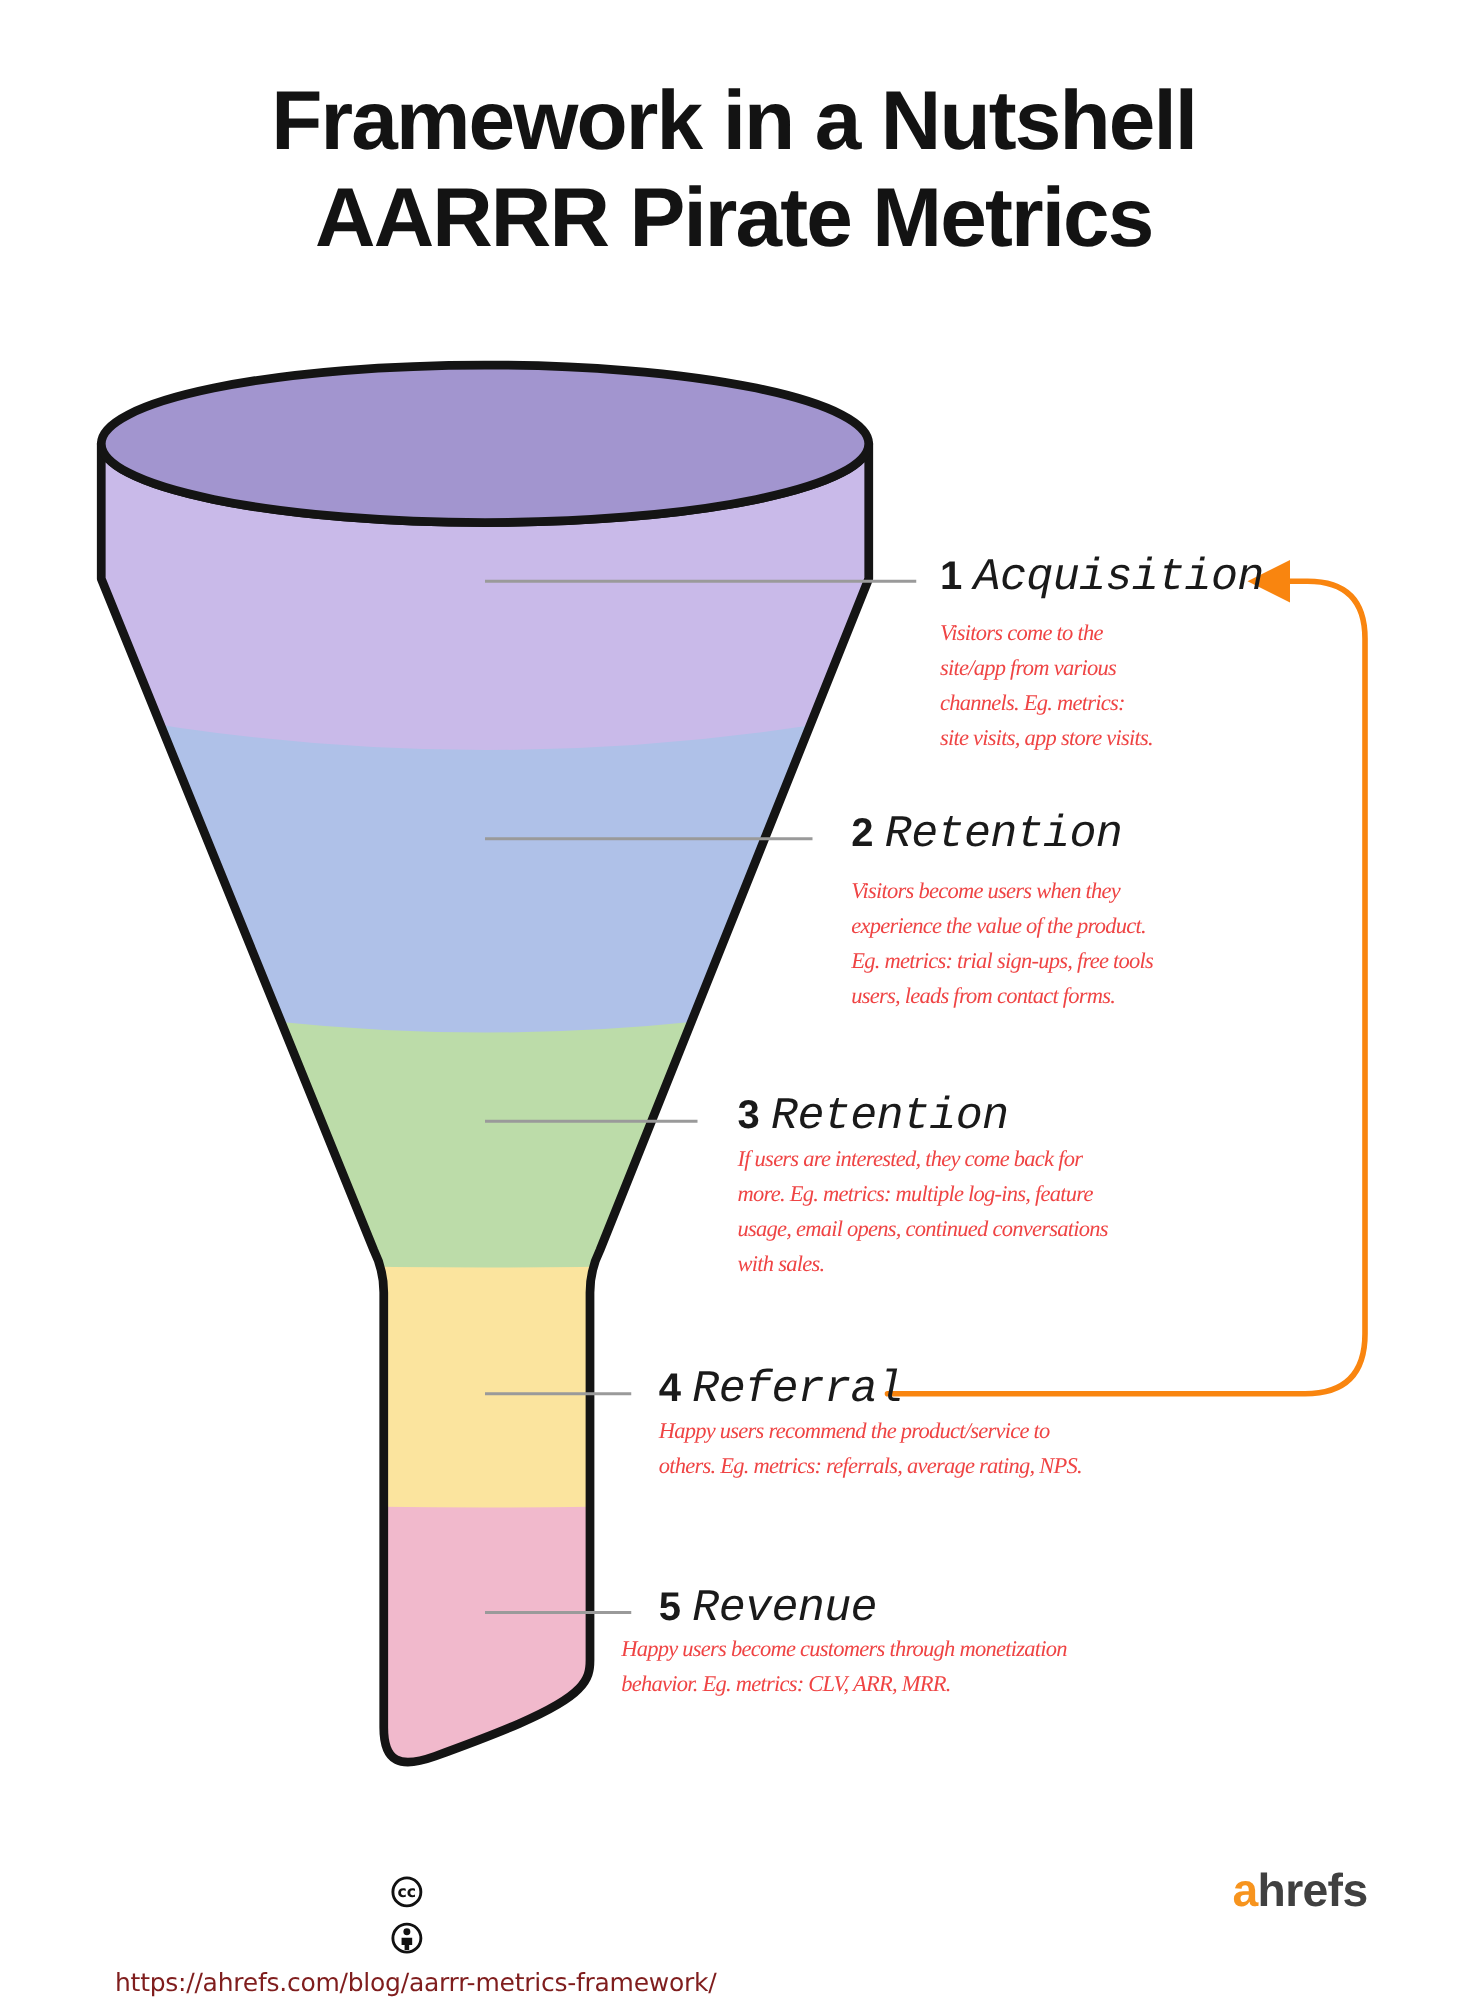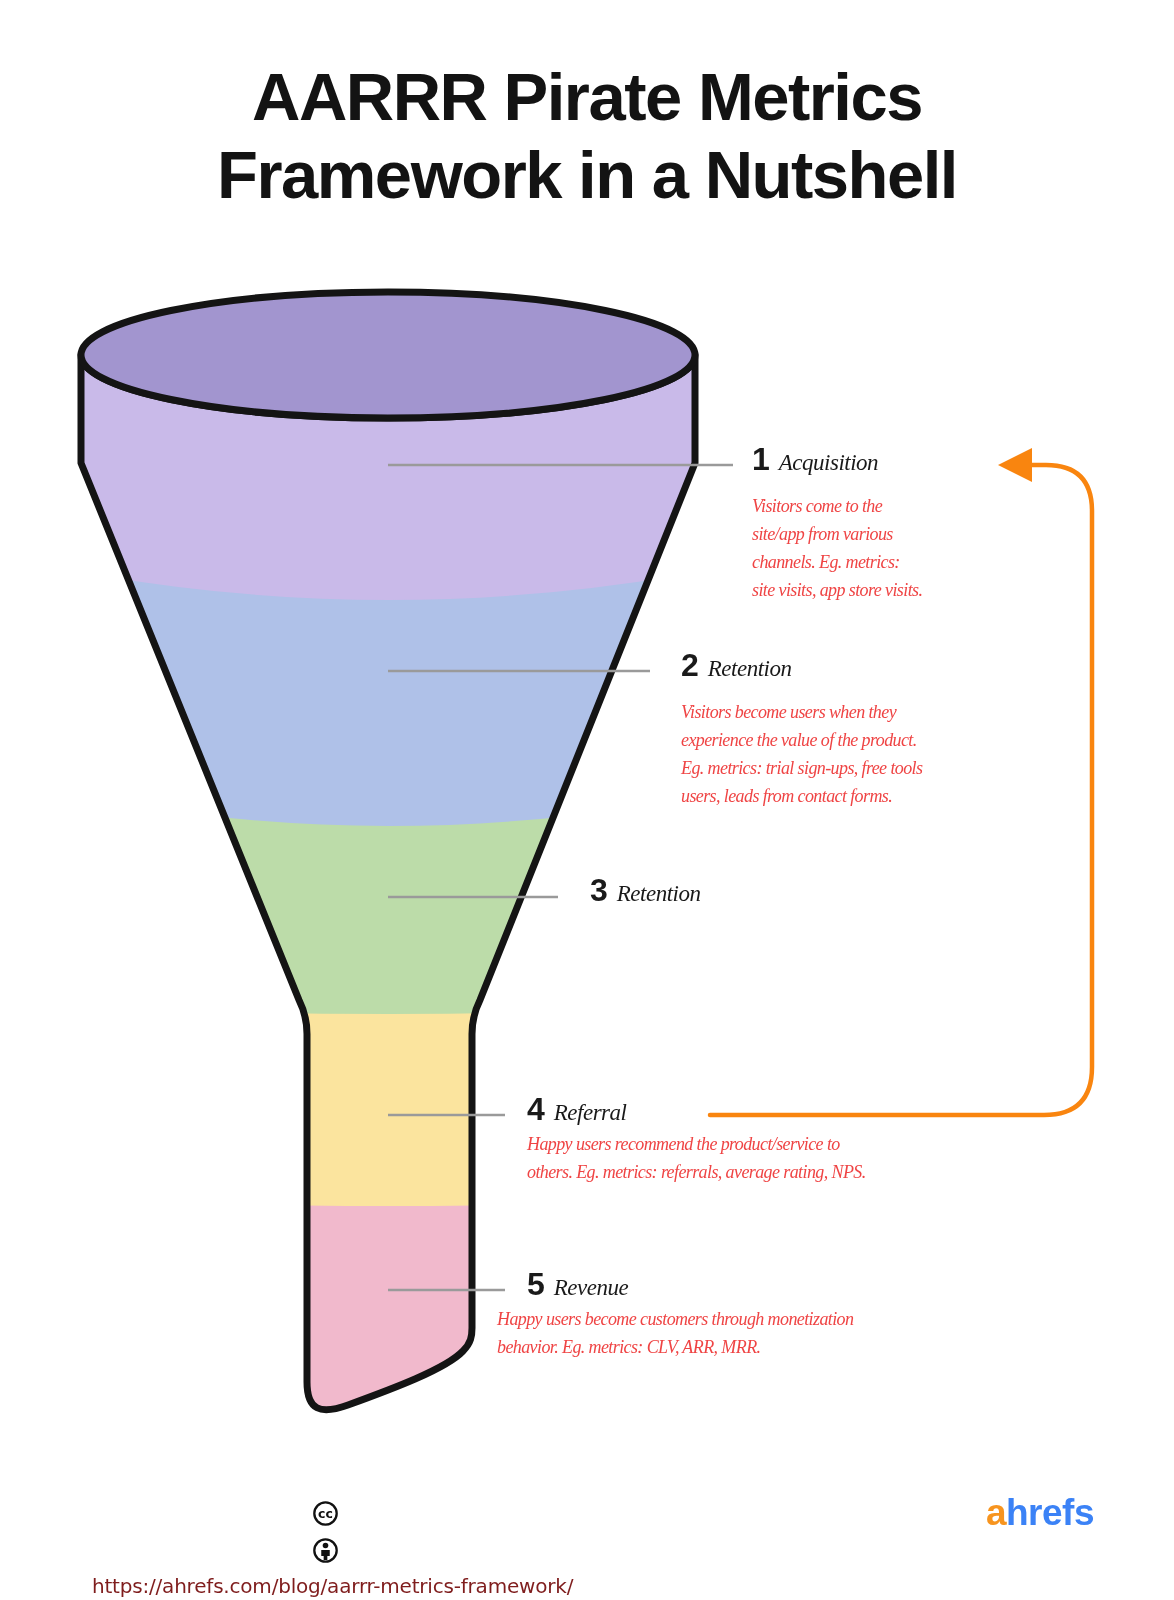--- a/index.html
+++ b/index.html
@@ -5,37 +5,37 @@
   html,body{margin:0;padding:0;background:#ffffff;}
   .page{position:relative;width:1174px;height:1600px;background:#ffffff;overflow:hidden;
         font-family:"Liberation Sans",sans-serif;}
   .title{position:absolute;left:0;top:58px;width:1174px;text-align:center;
          font-family:"Liberation Sans",sans-serif;font-weight:800;font-size:67px;
          line-height:1.16;letter-spacing:-1.5px;color:#131313;}
   .art{position:absolute;left:0;top:0;width:1174px;height:1600px;}
   .stage{position:absolute;}
   .stage-heading{display:flex;align-items:baseline;gap:9px;color:#1a1a1a;white-space:nowrap;}
   .stage-num{font-family:"Liberation Sans",sans-serif;font-weight:900;font-size:32px;}
-  .stage-name{font-family:Liberation Serif, serif;font-style:italic;font-size:23px;letter-spacing:-0.5px;}
+  .stage-name{font-family:Liberation Mono, monospace;font-style:italic;font-size:36px;letter-spacing:-0.5px;}
   .stage-body{position:absolute;font-family:Liberation Serif, serif;font-style:italic;
               font-size:18px;line-height:28px;letter-spacing:-0.6px;color:#ef4444;white-space:pre-line;}
   .footer{position:absolute;left:78px;top:1500px;display:flex;align-items:center;gap:10px;flex-direction:column;}
   .license-icon{width:27px;height:27px;display:block;}
   .footer-url{margin-left:14px;font-family:"DejaVu Sans",sans-serif;font-size:20px;color:#7f1d1d;letter-spacing:-0.2px;}
   .brand{position:absolute;right:80px;top:1492px;font-family:"Liberation Sans",sans-serif;
          font-weight:800;font-size:37px;letter-spacing:-0.5px;white-space:nowrap;}
 </style>
 </head>
 <body>
 
 <div class="page">
 
   <div class="title">
+    <div>Framework in a Nutshell</div>
     <div>AARRR Pirate Metrics</div>
-    <div>Framework in a Nutshell</div>
   </div>
 
   <svg class="art" viewBox="0 0 1174 1600">
     <defs>
       <clipPath id="funnelClip">
         <path d="M 81,355 L 81,463 L 299,1000 Q 307,1016 307,1034 L 307,1382
                  C 307,1410 320,1415 348,1405 C 392,1389 446,1369 463,1351
                  C 471,1343 472,1336 472,1328 L 472,1034 Q 472,1016 480,1000
                  L 695,463 L 695,355 A 307 63 0 0 1 81,355 Z"></path>
       </clipPath>
@@ -89,20 +89,24 @@
 experience the value of the product.
 Eg. metrics: trial sign-ups, free tools
 users, leads from contact forms.</div>
 
   <div class="stage" style="left:590px;top:872px;">
     <div class="stage-heading">
       <span class="stage-num">3</span>
       <span class="stage-name">Retention</span>
     </div>
   </div>
+  <div class="stage-body" style="left:590px;top:913px;width:530px;">If users are interested, they come back for
+more. Eg. metrics: multiple log-ins, feature
+usage, email opens, continued conversations
+with sales.</div>
 
   <div class="stage" style="left:527px;top:1091px;">
     <div class="stage-heading">
       <span class="stage-num">4</span>
       <span class="stage-name">Referral</span>
     </div>
   </div>
   <div class="stage-body" style="left:527px;top:1130px;width:580px;">Happy users recommend the product/service to
 others. Eg. metrics: referrals, average rating, NPS.</div>
 
@@ -121,15 +125,15 @@
       <text x="14" y="18.6" text-anchor="middle" font-size="13" font-weight="bold" font-family="DejaVu Sans, sans-serif" fill="#111111">cc</text>
     </svg>
     <svg class="license-icon" viewBox="0 0 28 28">
       <circle cx="14" cy="14" r="11.6" fill="none" stroke-width="2.4" stroke="#111111"></circle>
       <circle cx="14" cy="8.8" r="2.9" fill="#111111"></circle>
       <path d="M 9.6,13.6 h 8.8 v 6.0 h -2.5 v 4.3 h -3.8 v -4.3 h -2.5 z" fill="#111111"></path>
     </svg>
     <span class="footer-url">https://ahrefs.com/blog/aarrr-metrics-framework/</span>
   </div>
 
-  <div class="brand"><span style="color: rgb(247, 148, 30);">a</span><span style="color: #3b82f6;">hrefs</span></div>
+  <div class="brand"><span style="color: rgb(247, 148, 30);">a</span><span style="color: #404040;">hrefs</span></div>
 
 </div>
 
 </body></html>

